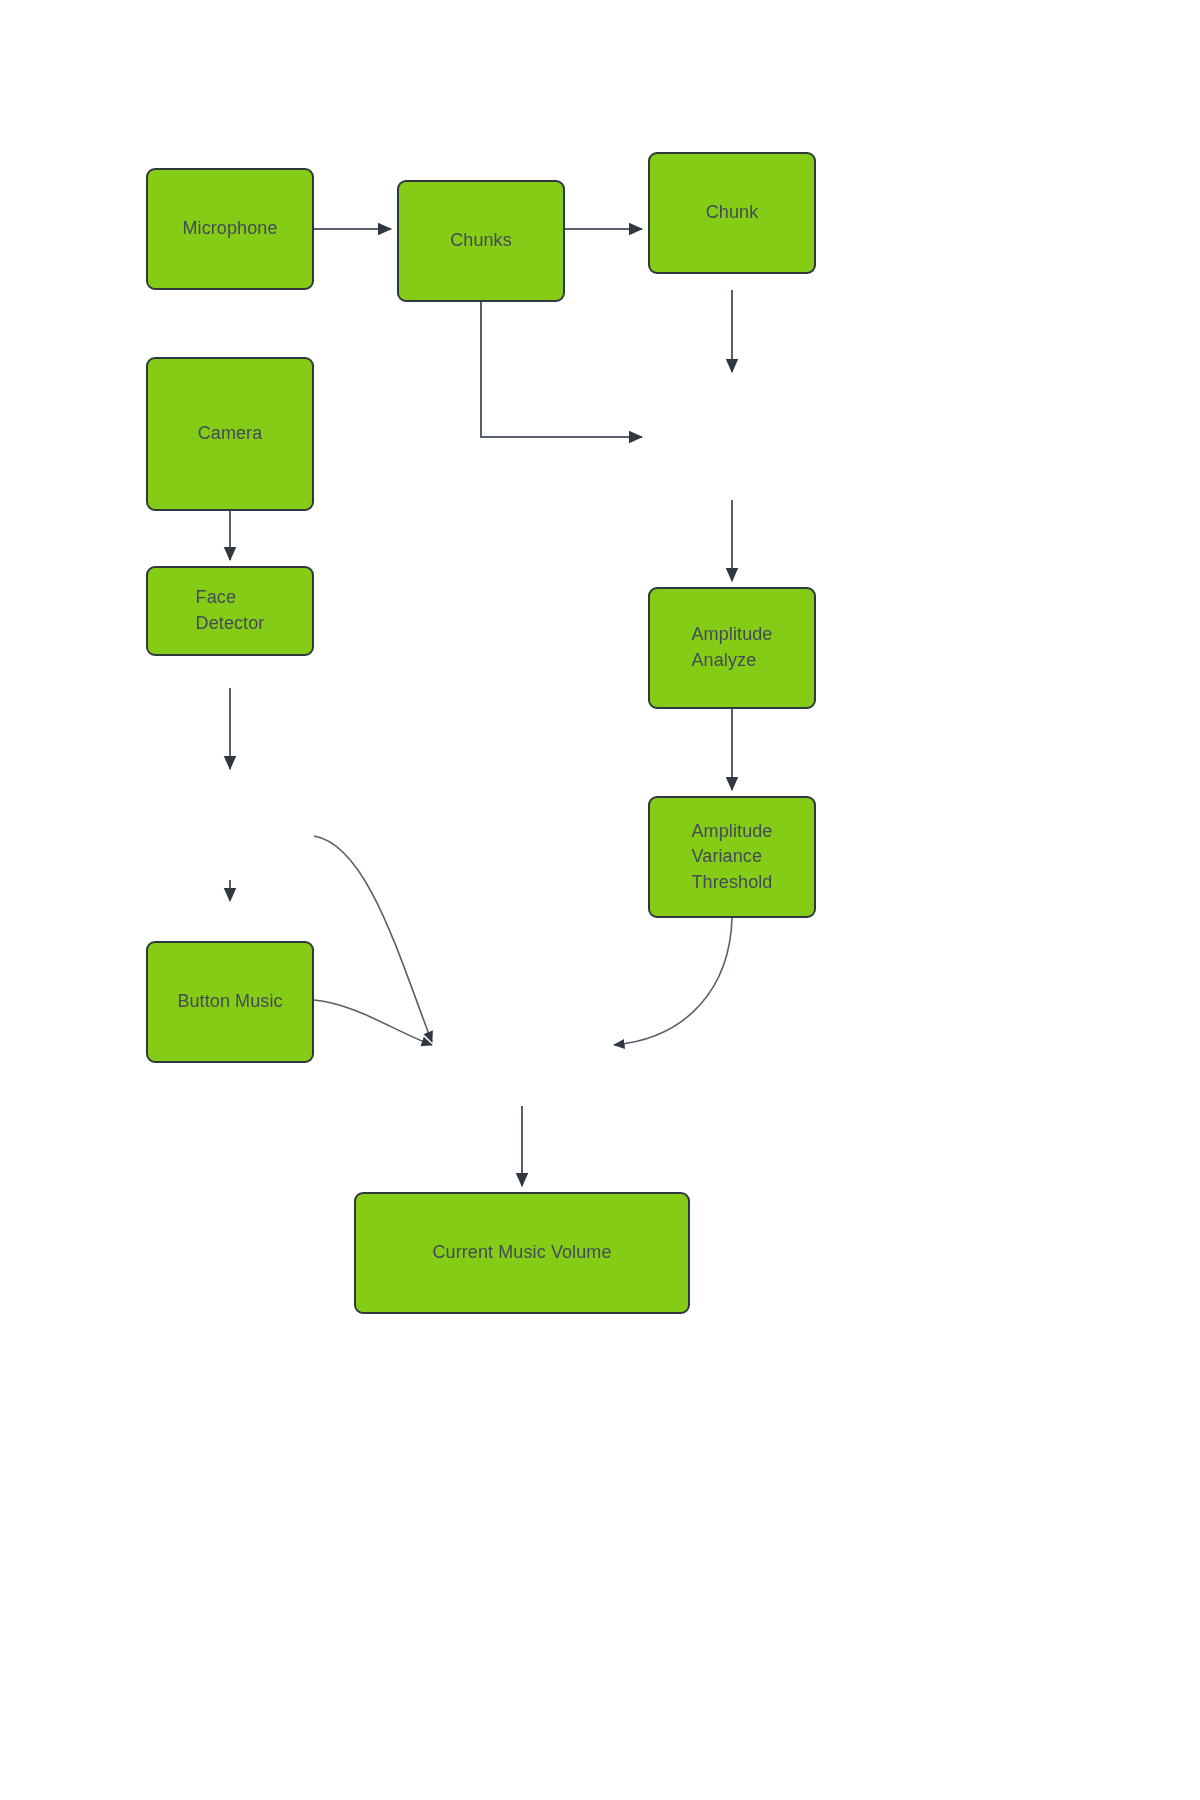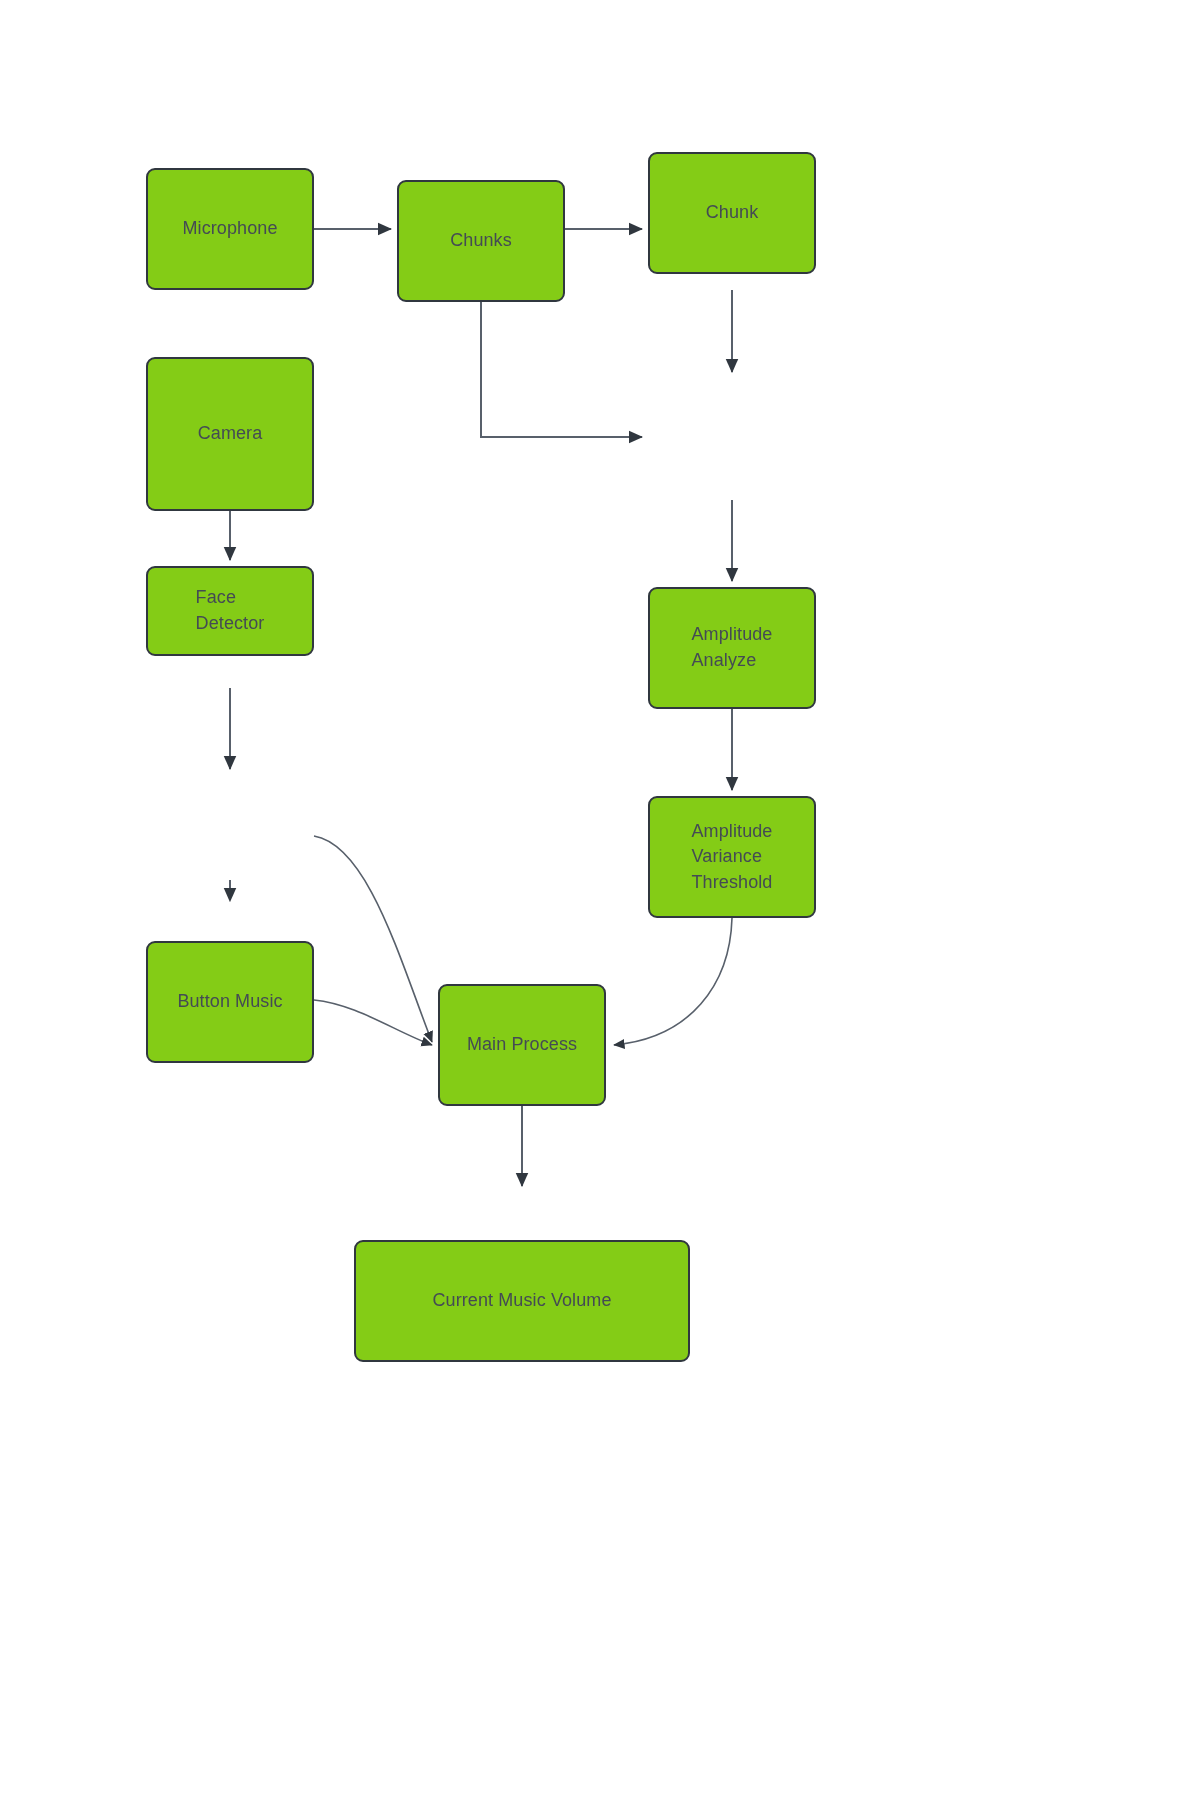--- a/index.html
+++ b/index.html
@@ -100,17 +100,16 @@
   <div class="node" style="left:648px; top:587px; width:168px; height:122px;">Amplitude
 Analyze</div>
 
 
   <div class="node" style="left:648px; top:796px; width:168px; height:122px;">Amplitude
 Variance
 Threshold</div>
 
   <div class="node" style="left:146px; top:941px; width:168px; height:122px;">Button Music</div>
 
-  <div class="node" style="left:438px; top:984px; width:168px; height:122px;">Main Process</div>
 
-  <div class="node" style="left:354px; top:1192px; width:336px; height:122px;margin-top:48px;">Current Music Volume</div>
+  <div class="node" style="left:354px; top:1192px; width:336px; height:122px;">Current Music Volume</div>
 
 </div>
 
 </body></html>

